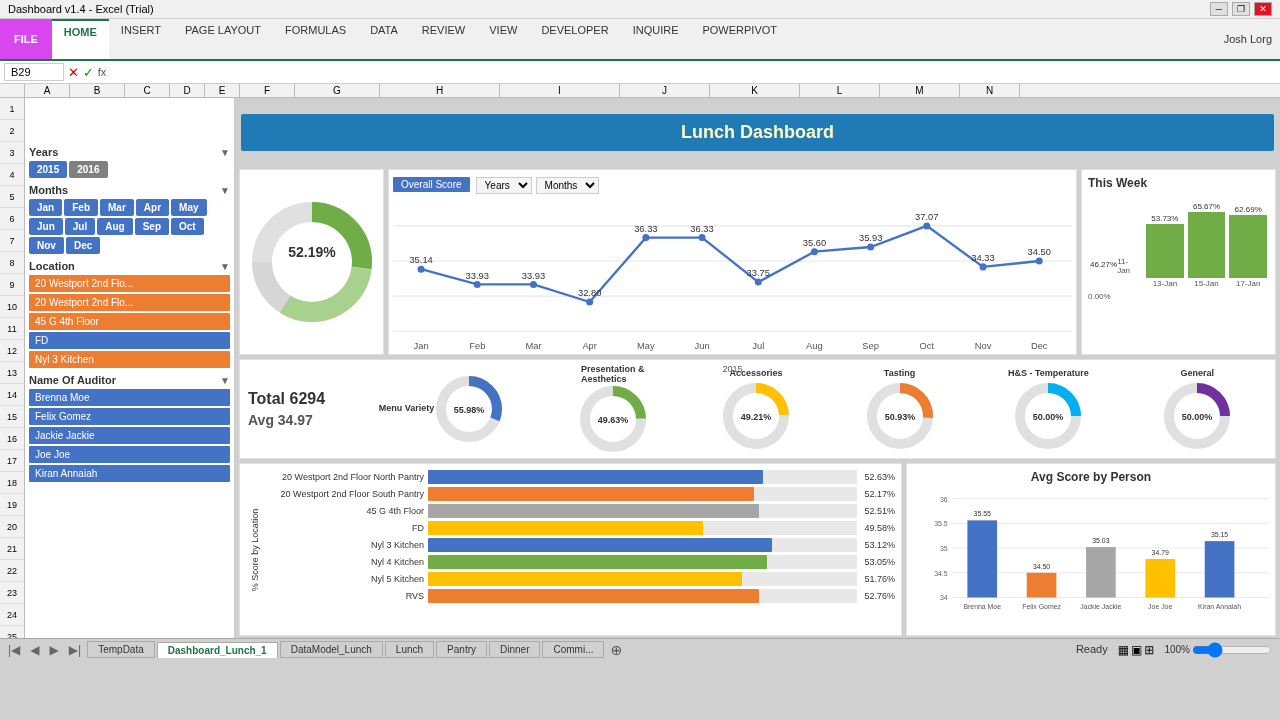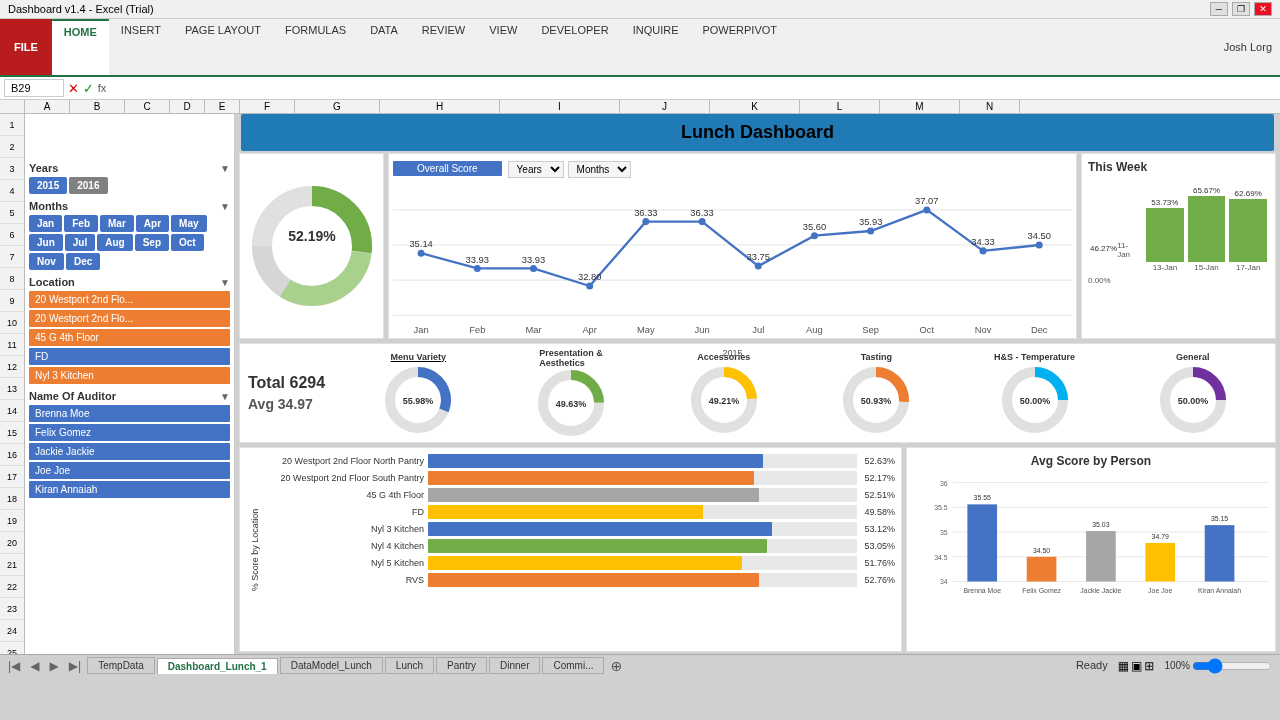--- a/index.html
+++ b/index.html
@@ -1,24 +1,24 @@
 <!DOCTYPE html>
 <html><head>
   <meta charset="utf-8">
   <style>
     * { box-sizing: border-box; margin: 0; padding: 0; font-family: 'Segoe UI', Arial, sans-serif; }
     body { background: #d0d0d0; width: 1280px; height: 720px; overflow: hidden; font-size: 11px; }
     .ribbon-tabs { display: flex; background: #f0f0f0; border-bottom: 2px solid #217346; }
     .ribbon-tab { padding: 5px 12px; font-size: 11px; cursor: pointer; color: #333; }
     .ribbon-tab.active { background: white; color: #217346; font-weight: bold; border-top: 2px solid #217346; }
-    .ribbon-tab.file { background: #b91c1c; color: white; font-weight: bold; padding: 22px 14px; }
+    .ribbon-tab.file { background: #d946ef; color: white; font-weight: bold; padding: 14px 14px; }
     .formula-bar { display: flex; align-items: center; background: white; border-bottom: 1px solid #ccc; padding: 2px 4px; gap: 4px; font-size: 11px; }
     .cell-ref { border: 1px solid #ccc; padding: 2px 6px; width: 60px; font-size: 11px; }
     .formula-input { flex: 1; border: none; outline: none; font-size: 11px; padding: 2px; }
-    .dashboard-header { background: #1f7ab5; color: #000000; text-align: center; font-size: 18px; font-weight: bold; padding: 8px; margin: 0 6px; border-radius: 2px; }
+    .dashboard-header { background: #1f7ab5; color: #fef9c3; text-align: center; font-size: 18px; font-weight: bold; padding: 8px; margin: 16px 6px; border-radius: 2px; }
 
     
     .left-panel { width: 210px; border-right: 1px solid #ccc; padding: 4px; background: white; flex-shrink: 0; overflow: hidden; }
     .filter-section { margin-bottom: 6px; }
     .filter-label { font-size: 11px; font-weight: bold; color: #333; display: flex; justify-content: space-between; align-items: center; margin-bottom: 3px; }
     .filter-icon { color: #666; font-size: 10px; cursor: pointer; }
     .btn-group { display: flex; flex-wrap: wrap; gap: 2px; }
     .filter-btn { padding: 3px 8px; border: none; border-radius: 2px; font-size: 10px; cursor: pointer; color: white; font-weight: bold; }
     .btn-blue { background: #4472c4; }
     .btn-gray { background: #808080; }
@@ -217,21 +217,21 @@
           <circle cx="65" cy="65" r="50" fill="none" stroke="#a9d18e" stroke-width="20" stroke-dasharray="100 314" stroke-dashoffset="-85" transform="rotate(-90 65 65)"></circle>
 
           <circle cx="65" cy="65" r="50" fill="none" stroke="#c0c0c0" stroke-width="20" stroke-dasharray="50 314" stroke-dashoffset="-185" transform="rotate(-90 65 65)" stroke-opacity="0.3"></circle>
           <circle cx="65" cy="65" r="38" fill="white"></circle>
           <text x="65" y="60" text-anchor="middle" font-size="14" font-weight="bold" fill="#333">52.19%</text>
         </svg>
       </div>
 
       <div style="flex:1;background:white;border:1px solid #e0e0e0;padding:4px;display:flex;flex-direction:column;">
         <div style="display:flex;align-items:center;gap:6px;margin-bottom:2px;">
-          <div style="background:#4472c4;color:white;font-size:10px;padding:2px 24px;border-radius:1px;display:inline-block;">
+          <div style="background:#4472c4;color:white;font-size:10px;padding:2px 8px;border-radius:1px;display:inline-block;">
             <span>Overall Score</span>
           </div>
           <div class="filter-row">
             <select class="filter-select"><option>Years</option></select>
             <select class="filter-select"><option>Months</option></select>
           </div>
         </div>
 
         <div style="flex:1;position:relative;">
           <svg viewBox="0 0 580 130" width="100%" height="100%">
@@ -320,21 +320,21 @@
 
     <div style="display:flex;align-items:center;background:white;border:1px solid #e0e0e0;margin:2px 4px;padding:4px 8px;gap:6px;">
 
       <div style="width:90px;flex-shrink:0;">
         <div style="font-size:16px;font-weight:bold;color:#333;">Total 6294</div>
         <div style="font-size:14px;font-weight:bold;color:#555;margin-top:4px;">Avg 34.97</div>
       </div>
 
       <div style="display:flex;flex:1;gap:4px;justify-content:space-around;align-items:center;">
 
-        <div style="display:flex;flex-direction:column;align-items:center;text-decoration:underline;">
+        <div style="display:flex;flex-direction:row;align-items:center;">
           <span style="font-size:9px;font-weight:bold;color:#333;text-align:center;margin-bottom:3px;">Menu Variety</span>
           <svg width="70" height="70" viewBox="0 0 70 70">
             <circle cx="35" cy="35" r="28" fill="none" stroke="#e0e0e0" stroke-width="10"></circle>
             <circle cx="35" cy="35" r="28" fill="none" stroke="#4472c4" stroke-width="10" stroke-dasharray="98.6 175.9" stroke-dashoffset="44" transform="rotate(-90 35 35)"></circle>
             <circle cx="35" cy="35" r="22" fill="white"></circle>
             <text x="35" y="39" text-anchor="middle" font-size="9" font-weight="bold" fill="#333">55.98%</text>
           </svg>
         </div>
 
         <div style="display:flex;flex-direction:column;align-items:center;">

